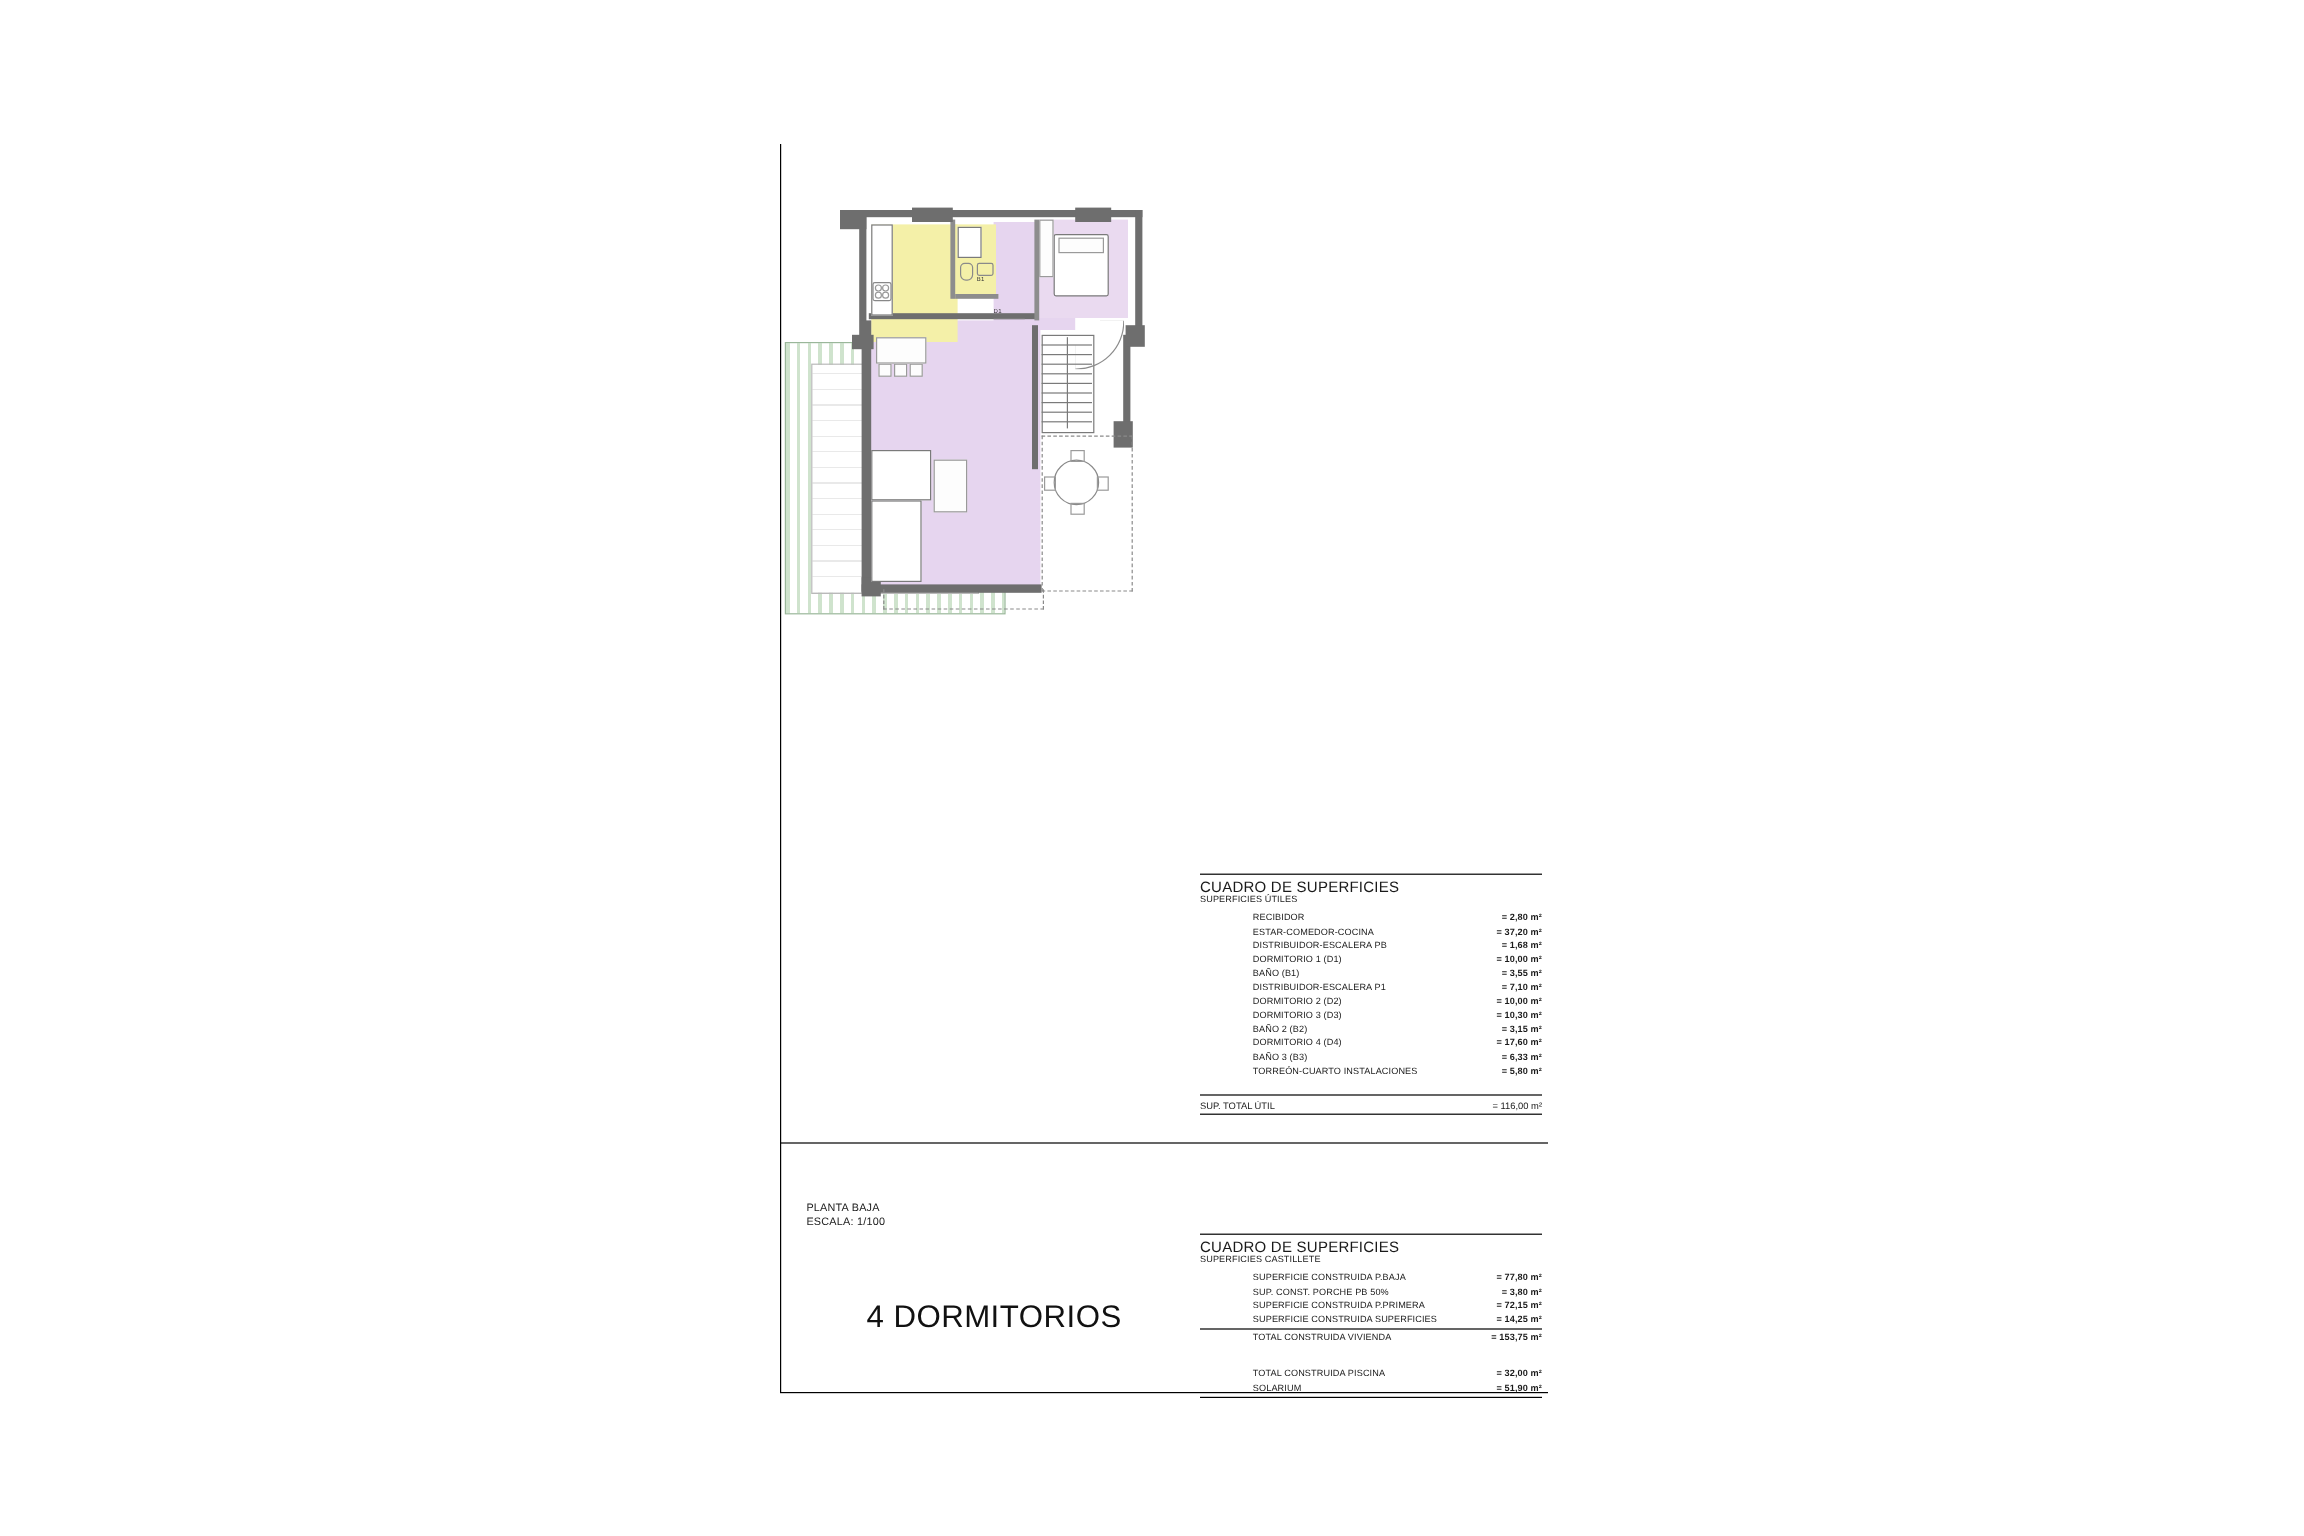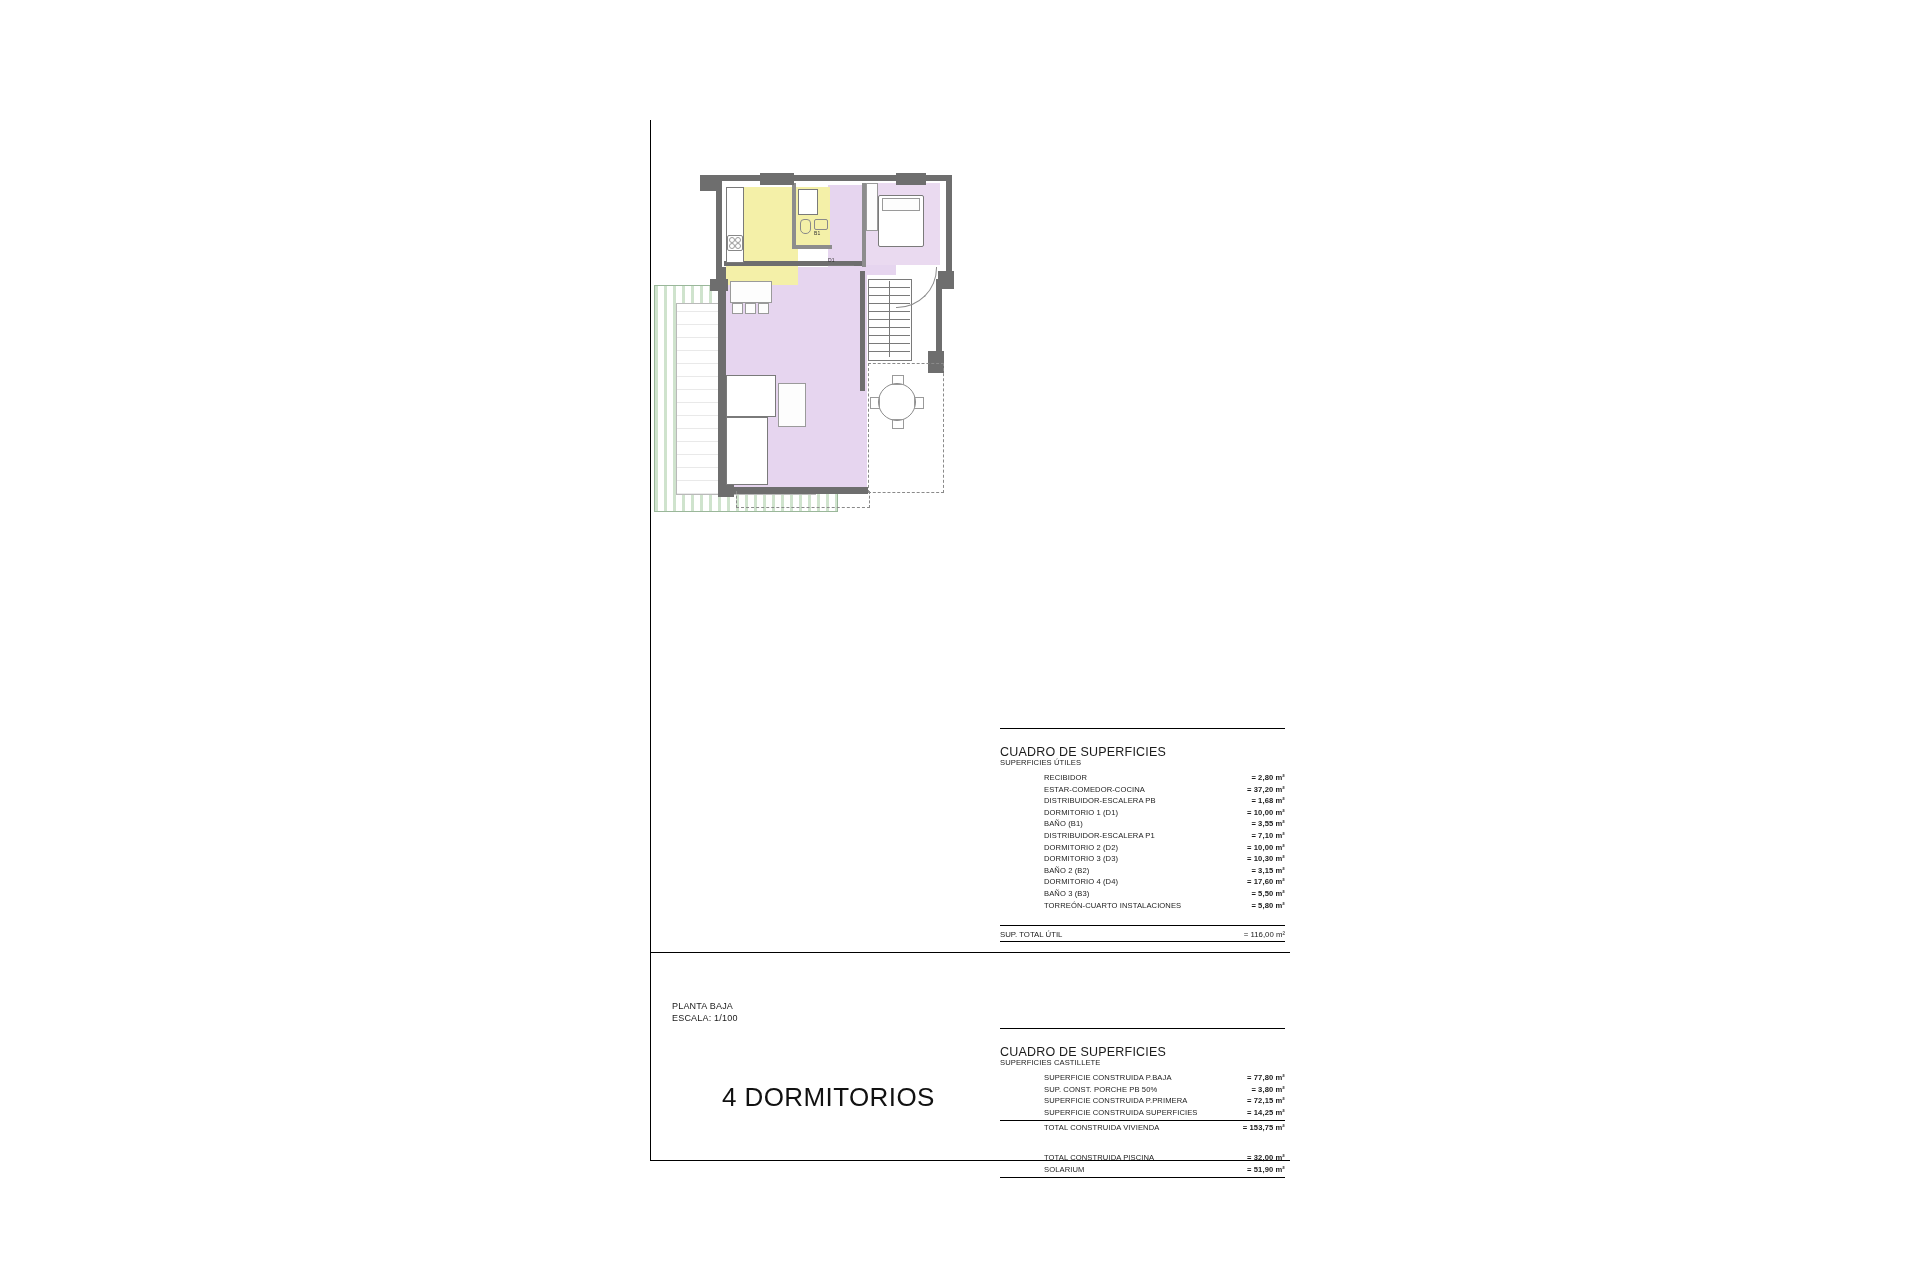--- a/index.html
+++ b/index.html
@@ -28,21 +28,21 @@
     border:1px solid #b9b9b9;}
   .furn{position:absolute;border:1px solid #7a7a7a;background:#fff;}
   .furn-l{position:absolute;border:1px solid #9a9a9a;background:#fdfdfd;}
   .dashed{position:absolute;border:1px dashed #8a8a8a;}
   .line{position:absolute;background:#7a7a7a;height:1px;}
   .vline{position:absolute;background:#7a7a7a;width:1px;}
   .tag{position:absolute;font-size:5px;color:#333;letter-spacing:.2px;}
 
   
   .tablebox{position:absolute;width:285px;border-top:1px solid #000;border-bottom:1px solid #000;}
-  .tbl-title{font-size:12.5px;letter-spacing:.2px;padding-top:3px;margin-top:13px;}
+  .tbl-title{font-size:12.5px;letter-spacing:.2px;padding-top:3px;}
   .tbl-sub{font-size:7.6px;letter-spacing:.1px;margin-top:-1px;padding-bottom:5px;}
   .tbl-row{display:flex;justify-content:space-between;font-size:7.6px;line-height:11.6px;letter-spacing:.1px;}
   .tbl-row .lbl{white-space:nowrap;margin-left:44px;}
   .tbl-row .val{white-space:nowrap;font-weight:bold;}
   .rule{border-top:1px solid #000;margin-top:5px;}
   .total-row{display:flex;justify-content:space-between;font-size:7.8px;line-height:13px;padding-top:2px;}
   .gap{height:9px;}
 
   .cap{position:absolute;font-size:9px;line-height:12px;letter-spacing:.2px;}
   #bigtitle{position:absolute;font-size:26px;letter-spacing:.4px;color:#111;}
@@ -177,21 +177,21 @@
     <div class="tbl-row">
         <span class="lbl">BAÑO 2 (B2)</span>
         <span class="val">= 3,15 m²</span>
       </div>
     <div class="tbl-row">
         <span class="lbl">DORMITORIO 4 (D4)</span>
         <span class="val">= 17,60 m²</span>
       </div>
     <div class="tbl-row">
         <span class="lbl">BAÑO 3 (B3)</span>
-        <span class="val">= 5,50 m²</span>
+        <span class="val">= 6,33 m²</span>
       </div>
     <div class="tbl-row">
         <span class="lbl">TORREÓN-CUARTO INSTALACIONES</span>
         <span class="val">= 5,80 m²</span>
       </div>
 
     <div class="gap"></div>
     <div class="rule"></div>
     <div class="total-row">
       <span class="lbl">SUP. TOTAL ÚTIL</span>

